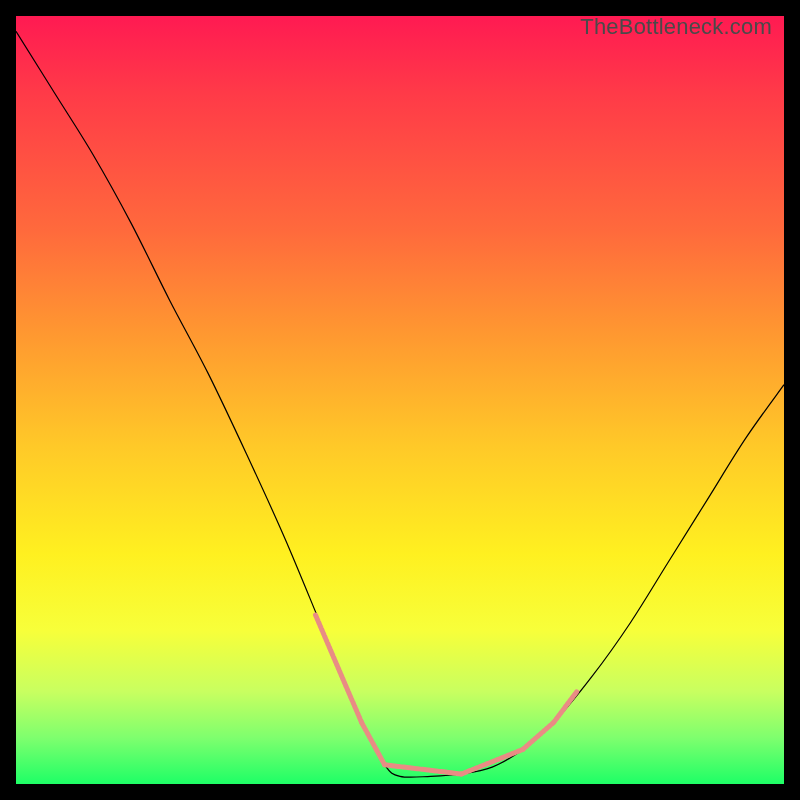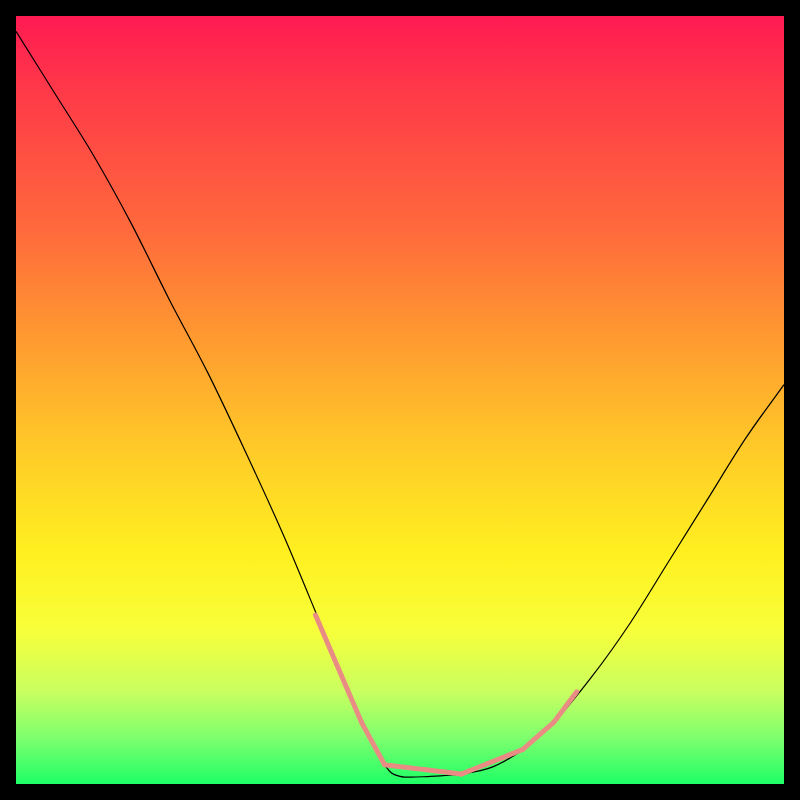--- a/index.html
+++ b/index.html
@@ -80,14 +80,15 @@
       <g stroke="#e98c84" stroke-width="1.4" stroke-linecap="round" stroke-dasharray="2.2 1.6" vector-effect="non-scaling-stroke" fill="none">
       <line x1="39" y1="78" x2="45" y2="92" vector-effect="non-scaling-stroke" stroke-width="5"></line>
           <line x1="45" y1="92" x2="48" y2="97.5" vector-effect="non-scaling-stroke" stroke-width="5"></line>
           <line x1="48" y1="97.5" x2="57.99999999999999" y2="98.7" vector-effect="non-scaling-stroke" stroke-width="5"></line>
           <line x1="57.99999999999999" y1="98.7" x2="66" y2="95.5" vector-effect="non-scaling-stroke" stroke-width="5"></line>
           <line x1="66" y1="95.5" x2="70" y2="92" vector-effect="non-scaling-stroke" stroke-width="5"></line>
           <line x1="70" y1="92" x2="73" y2="88" vector-effect="non-scaling-stroke" stroke-width="5"></line>
         </g>
     </svg>
 
+    <div class="watermark">TheBottleneck.com</div>
   </div>
 </div>
 
 </body></html>

